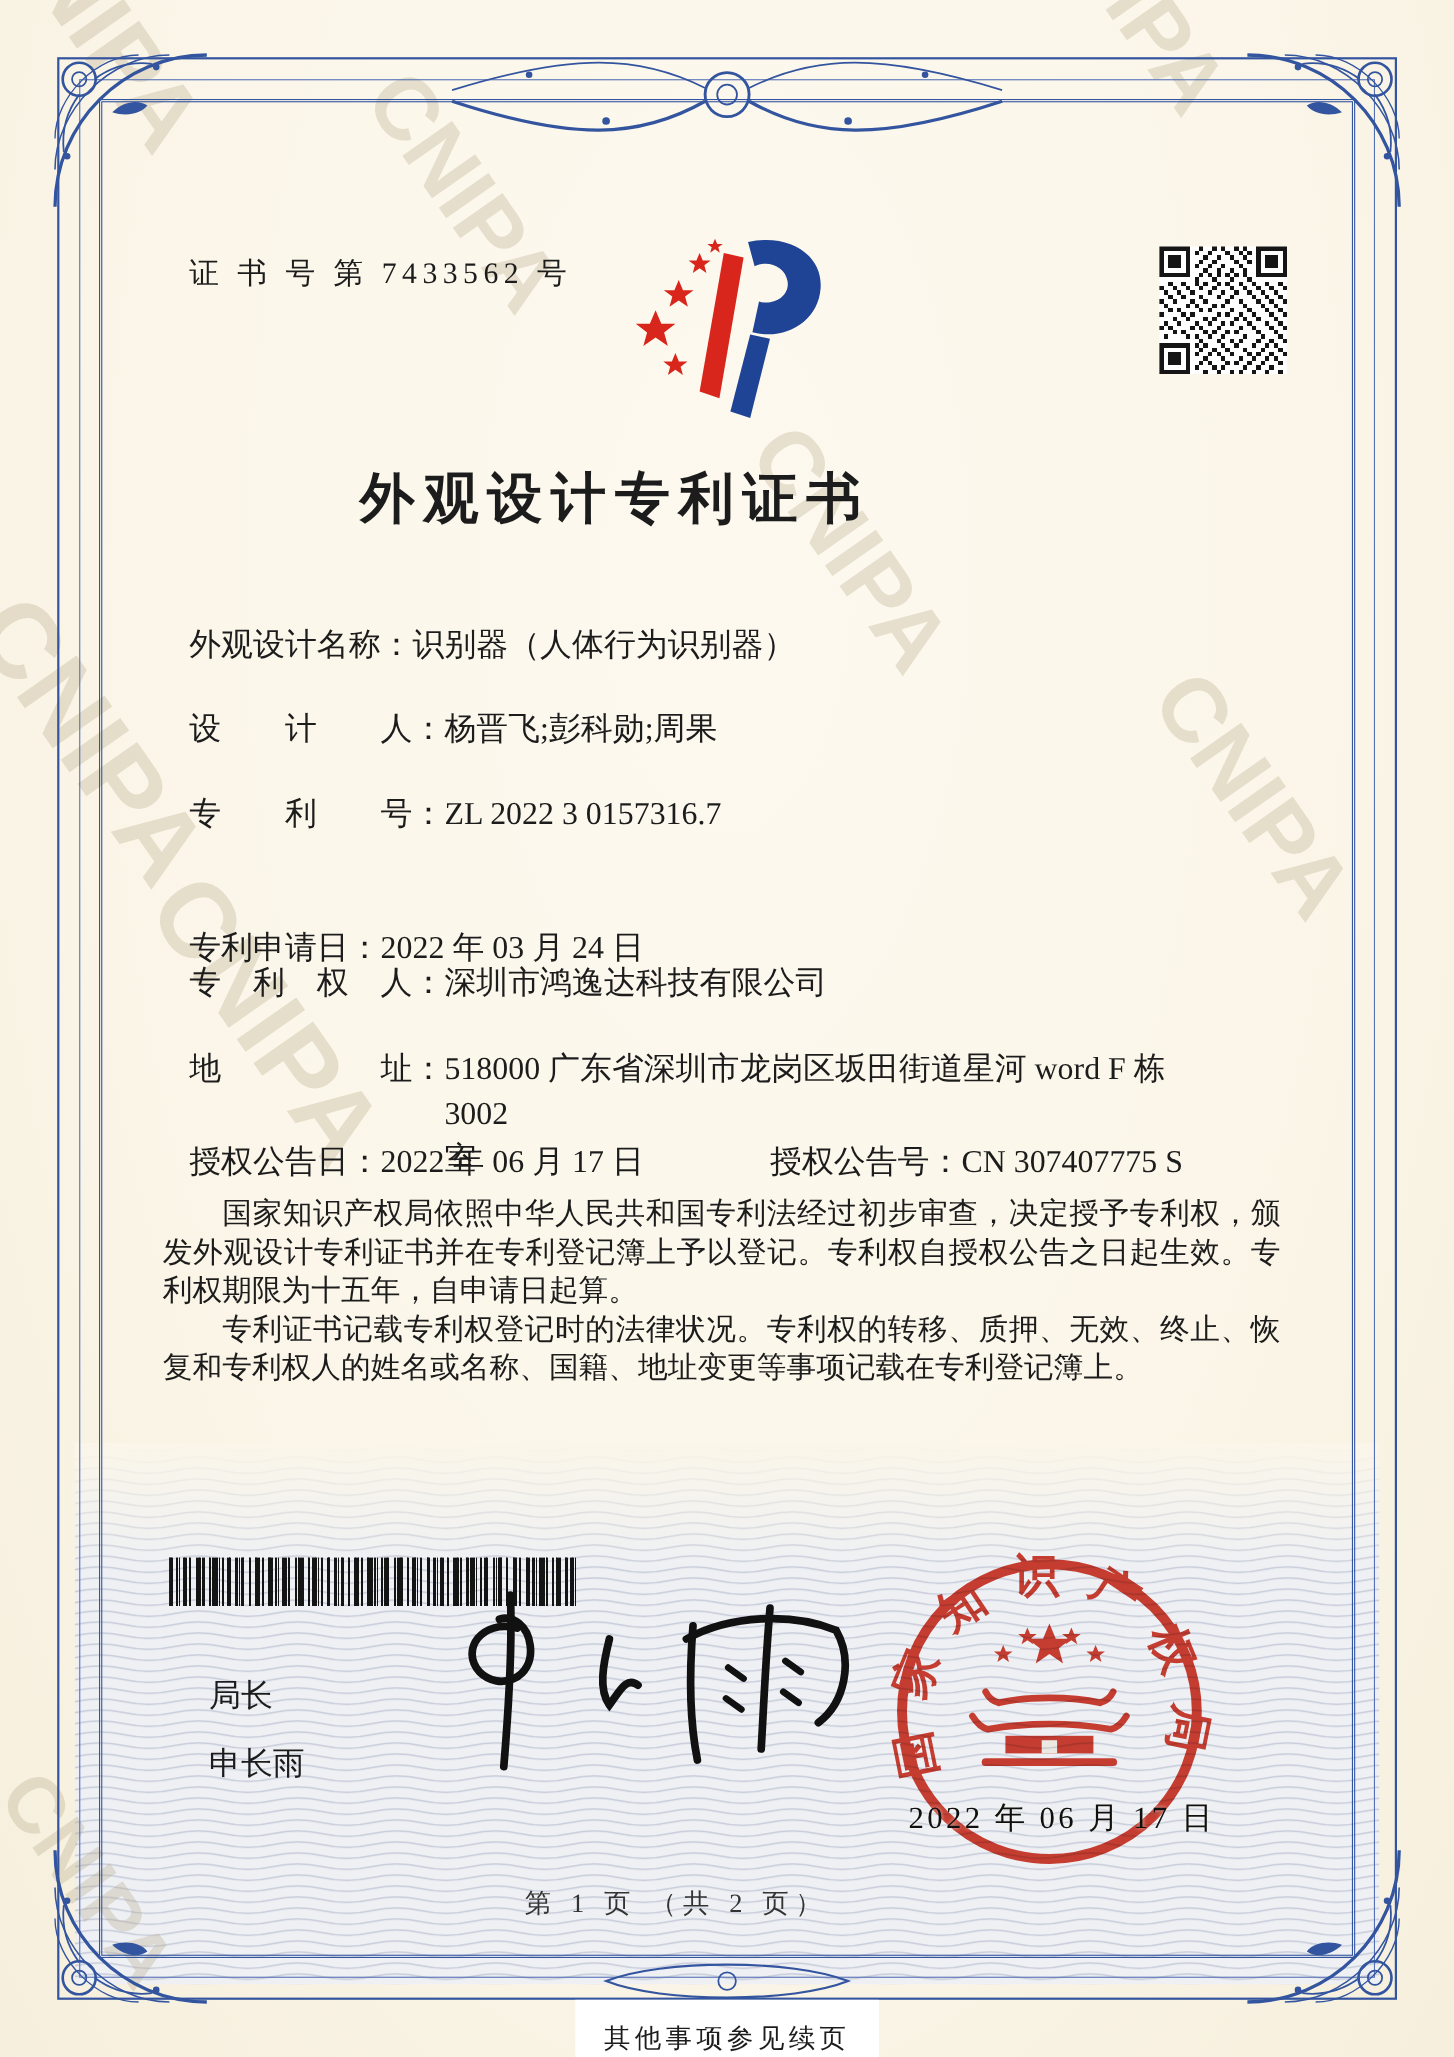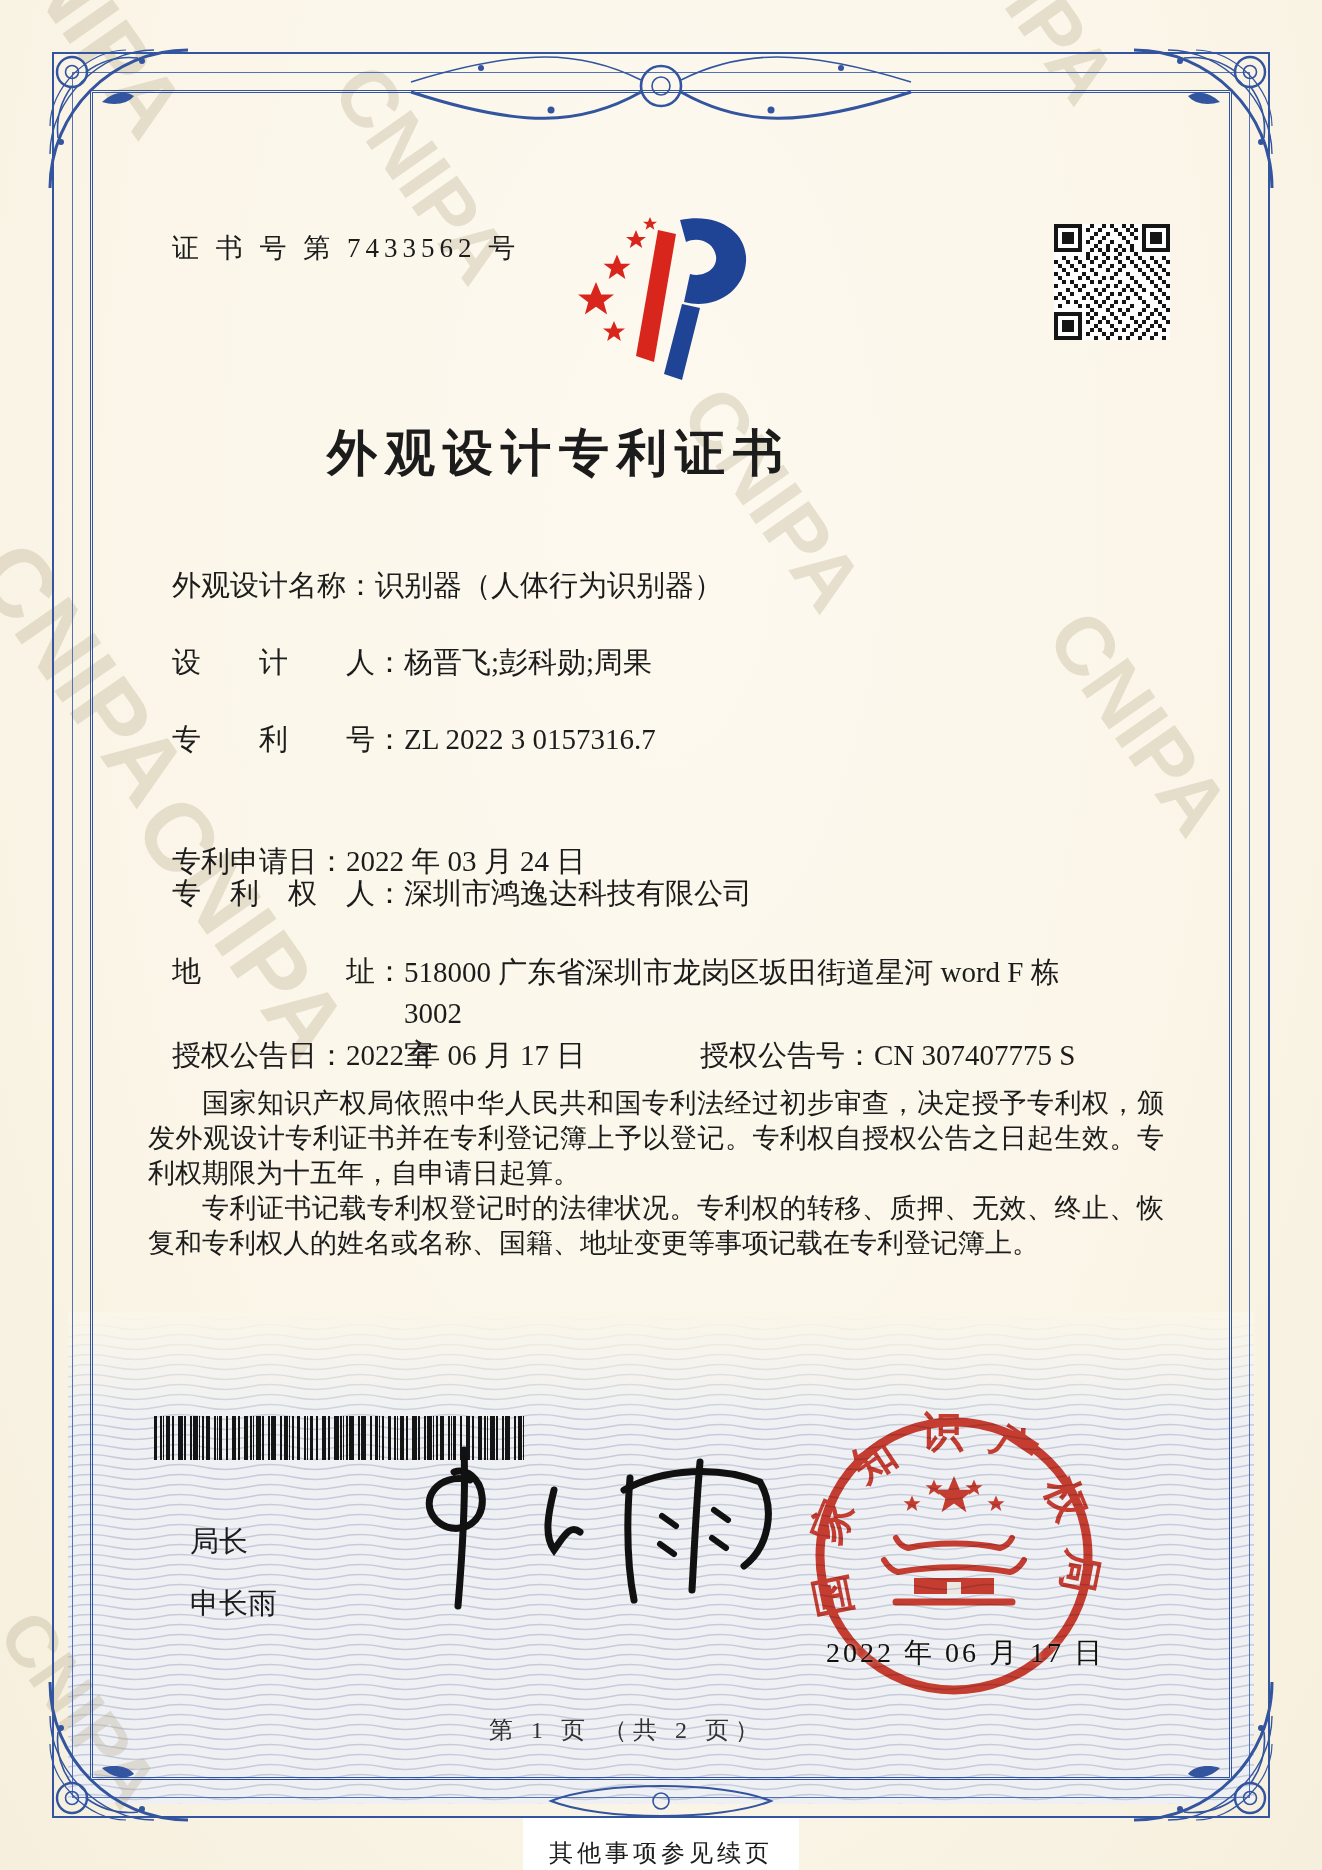--- a/index.html
+++ b/index.html
@@ -65,21 +65,21 @@
       repeating-linear-gradient(90deg,#141414 0 1px,transparent 1px 9px);}
 
   .gov-role{left:190px;top:1522px;font-size:29px;font-family:"Liberation Sans","DejaVu Sans",sans-serif;z-index:6;}
   .gov-name{left:190px;top:1584px;font-size:29px;font-family:"Liberation Sans","DejaVu Sans",sans-serif;z-index:6;}
   .sig{left:378px;top:1438px;width:430px;height:175px;z-index:6;}
 
   .seal{left:792px;top:1404px;width:325px;height:305px;z-index:6;opacity:.92;mix-blend-mode:multiply;}
   .seal-date{left:826px;top:1634px;font-size:28px;letter-spacing:3px;color:#101010;z-index:7;
              text-shadow:0 0 4px rgba(251,246,233,.8);}
 
-  .page-info{left:0;top:1714px;width:1230px;text-align:center;font-size:24px;letter-spacing:6px;color:#333;z-index:6;margin-left:12px;}
+  .page-info{left:0;top:1714px;width:1230px;text-align:center;font-size:24px;letter-spacing:6px;color:#333;z-index:6;}
   .continuation{left:50%;transform:translateX(-50%);top:1818px;background:#ffffff;
                 padding:19px 26px;font-size:24px;letter-spacing:4px;z-index:8;white-space:nowrap;}
 </style>
 </head>
 <body>
 
 <div class="page">
 
   <svg width="0" height="0" style="position:absolute">
     <defs>

